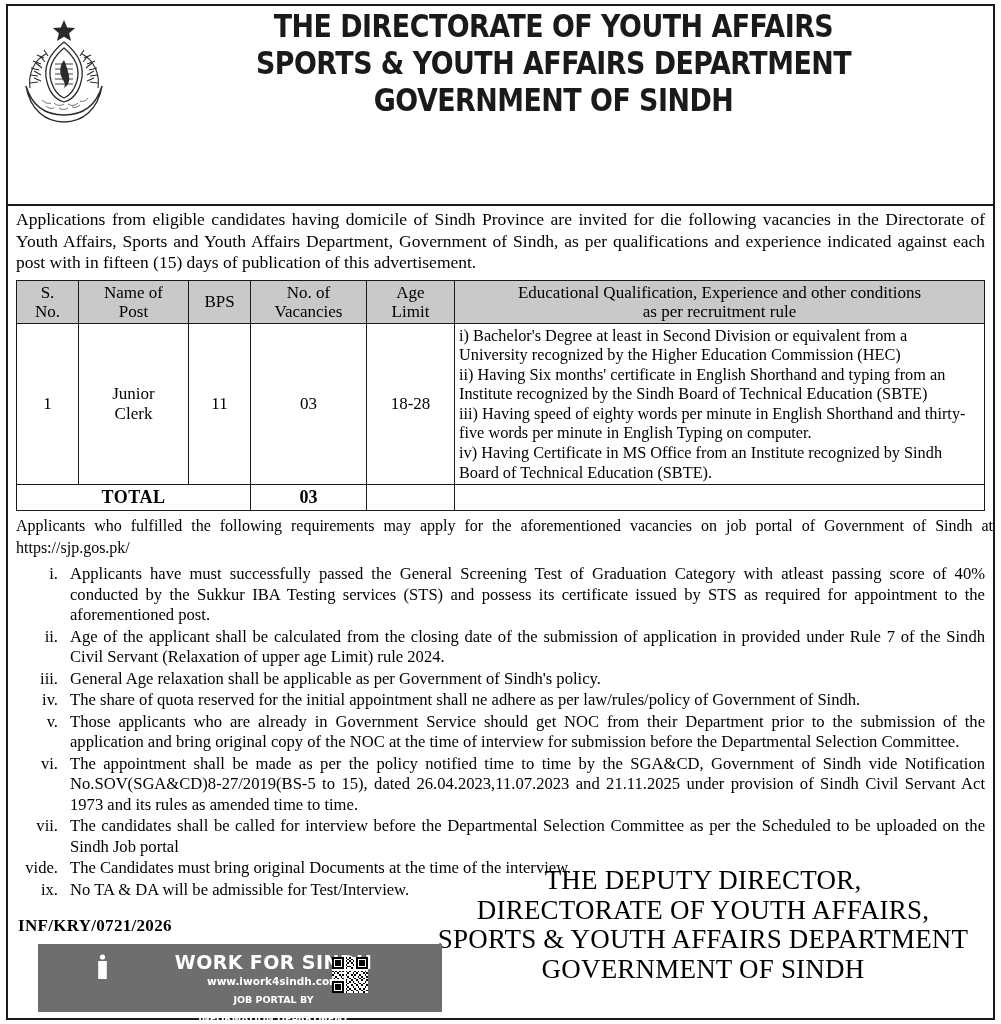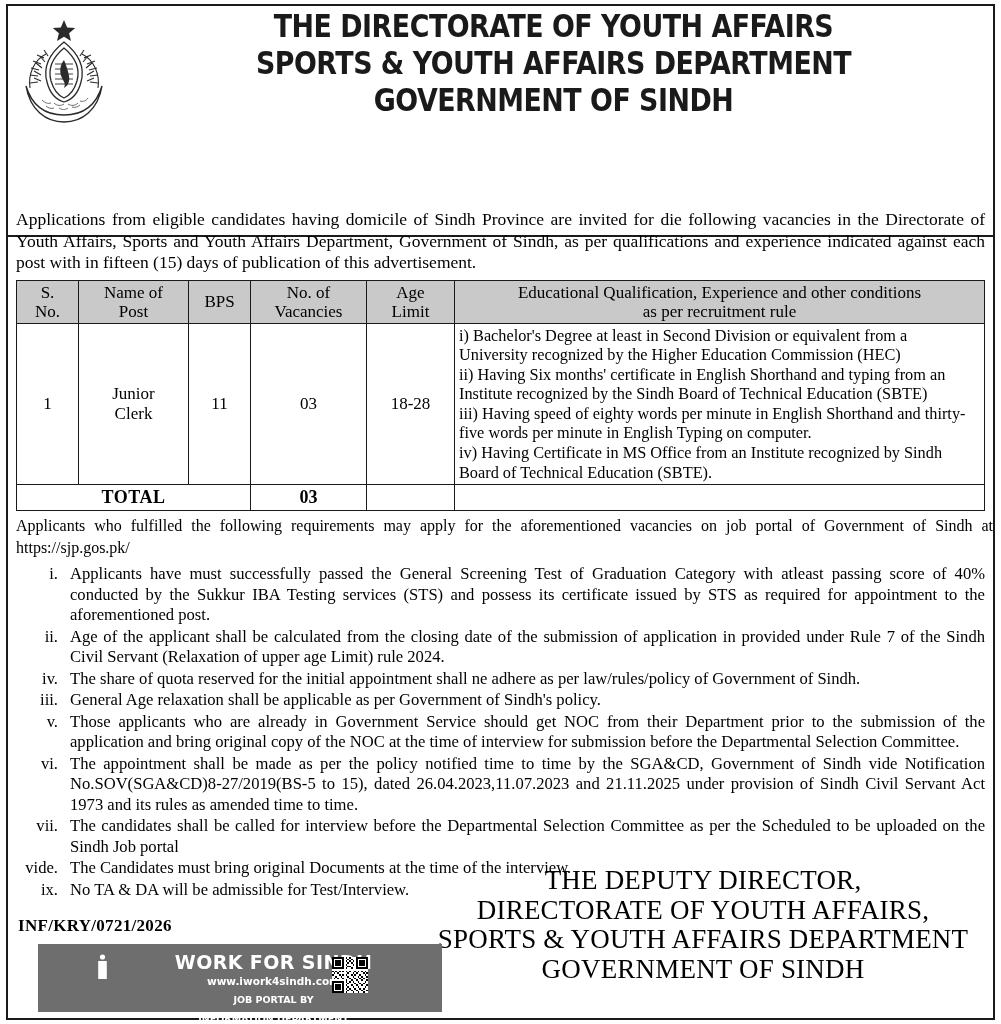--- a/index.html
+++ b/index.html
@@ -29,21 +29,21 @@
     border: 2px solid #1a1a1a;
     box-sizing: border-box;
   }
 
   
   .header {
     position: absolute;
     left: 8px;
     top: 6px;
     right: 8px;
-    height: 231px;
+    height: 200px;
     box-sizing: border-box;
     border-bottom: 2px solid #1a1a1a;
   }
   .emblem {
     position: absolute;
     left: 8px;
     top: 8px;
     width: 96px;
     height: 118px;
   }
@@ -360,22 +360,22 @@
           <td></td>
         </tr>
       </tbody>
     </table>
 
     <div class="para2">Applicants who fulfilled the following requirements may apply for the aforementioned vacancies on job portal of Government of Sindh at https://sjp.gos.pk/</div>
 
     <ol class="reqs">
       <li><span class="num">i.</span><span>Applicants have must successfully passed the General Screening Test of Graduation Category with atleast passing score of 40% conducted by the Sukkur IBA Testing services (STS) and possess its certificate issued by STS as required for appointment to the aforementioned post.</span></li>
       <li><span class="num">ii.</span><span>Age of the applicant shall be calculated from the closing date of the submission of application in provided under Rule 7 of the Sindh Civil Servant (Relaxation of upper age Limit) rule 2024.</span></li>
+      <li><span class="num">iii.</span><span>General Age relaxation shall be applicable as per Government of Sindh's policy.</span></li>
       <li><span class="num">iv.</span><span>The share of quota reserved for the initial appointment shall ne adhere as per law/rules/policy of Government of Sindh.</span></li>
-      <li><span class="num">iii.</span><span>General Age relaxation shall be applicable as per Government of Sindh's policy.</span></li>
       <li><span class="num">v.</span><span>Those applicants who are already in Government Service should get NOC from their Department prior to the submission of the application and bring original copy of the NOC at the time of interview for submission before the Departmental Selection Committee.</span></li>
       <li><span class="num">vi.</span><span>The appointment shall be made as per the policy notified time to time by the SGA&amp;CD, Government of Sindh vide Notification No.SOV(SGA&amp;CD)8-27/2019(BS-5 to 15), dated 26.04.2023,11.07.2023 and 21.11.2025 under provision of Sindh Civil Servant Act 1973 and its rules as amended time to time.</span></li>
       <li><span class="num">vii.</span><span>The candidates shall be called for interview before the Departmental Selection Committee as per the Scheduled to be uploaded on the Sindh Job portal</span></li>
       <li><span class="num">vide.</span><span>The Candidates must bring original Documents at the time of the interview.</span></li>
       <li><span class="num">ix.</span><span>No TA &amp; DA will be admissible for Test/Interview.</span></li>
     </ol>
 
     <div class="sign-block">
       <div>THE DEPUTY DIRECTOR,</div>
       <div>DIRECTORATE OF YOUTH AFFAIRS,</div>

